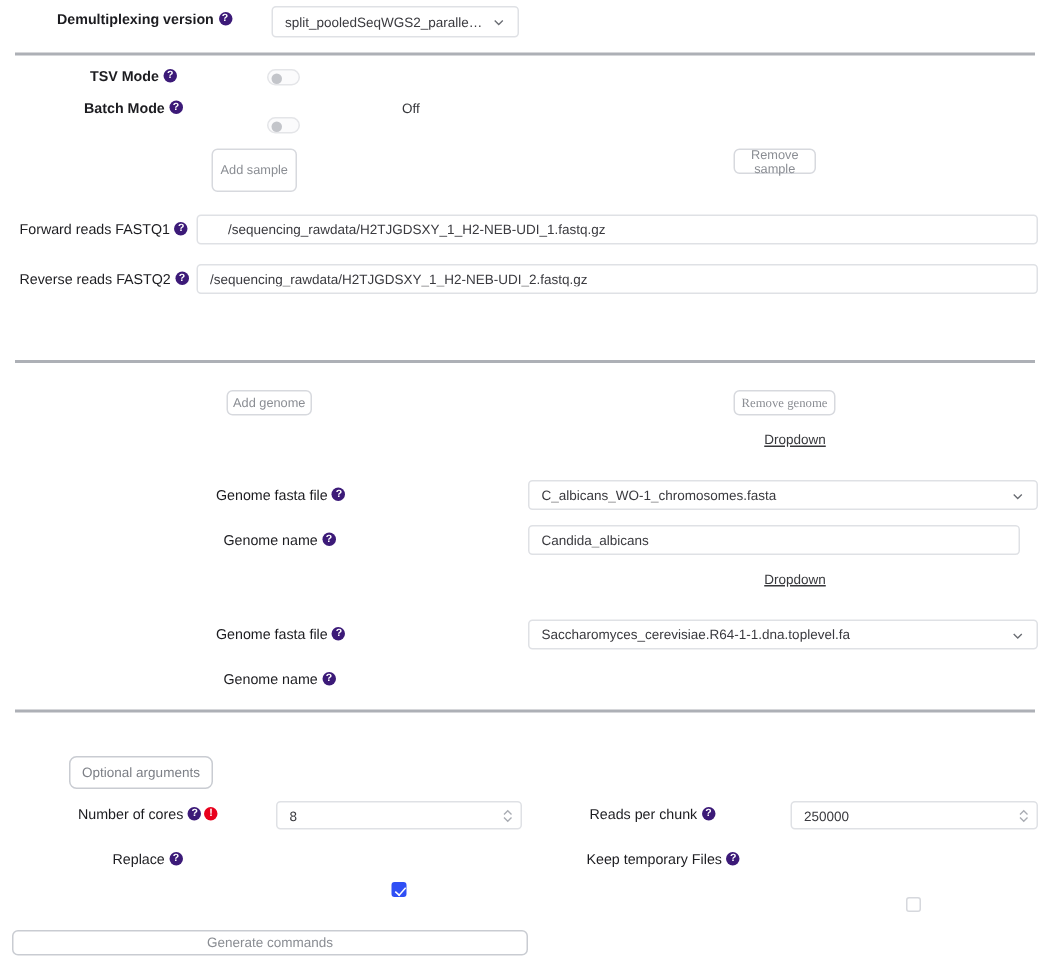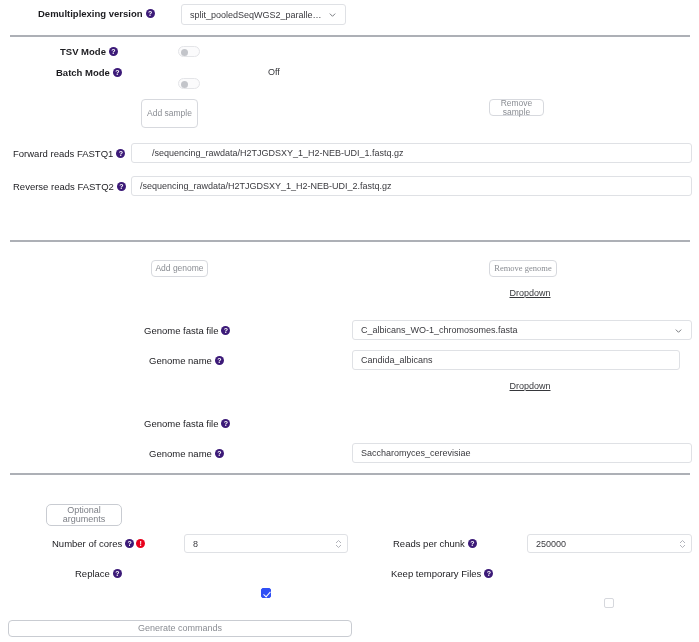--- a/index.html
+++ b/index.html
@@ -276,29 +276,36 @@
   <div class="abs lbl reg" style="left:149px; top:355px;">
     <span>Genome name</span><span class="helpicon">?</span>
   </div>
   <input class="abs txtinput" style="left: 352px; top: 350px; width: 328px; height: 20px;" value="Candida_albicans">
 
   <div class="abs centered-text" style="left:440px; top:381px; width:180px;">Dropdown</div>
 
   <div class="abs lbl reg" style="left:144px; top:418px;">
     <span>Genome fasta file</span><span class="helpicon">?</span>
   </div>
+  <div class="abs selwrap" style="left:352px; top:413px; width:340px; height:20px;">
+    <span class="seltext">Saccharomyces_cerevisiae.R64-1-1.dna.toplevel.fa</span>
+    <span class="chev">
+      <svg viewBox="0 0 10 10" width="9" height="9">
+          <path d="M2 4 L5 7 L8 4" fill="none" stroke="#6b6e74" stroke-width="1"></path>
+        </svg>
+    </span>
+  </div>
 
   <div class="abs lbl reg" style="left:149px; top:448px;">
     <span>Genome name</span><span class="helpicon">?</span>
   </div>
-  <input class="abs txtinput" style="left: 352px; top: 443px; width: 340px; height: 20px;" value="Saccharomyces_cerevisiae">
 
   <div class="abs hr" style="left:10px; top:473px; width:680px;"></div>
 
-  <div class="abs btn optional" style="left:46px; top:504px; width:76px; height:22px;">Optional arguments</div>
+  <div class="abs btn optional" style="left:46px; top:504px; width:96px; height:22px;">Optional arguments</div>
 
   <div class="abs lbl reg" style="left:52px; top:538px;">
     <span>Number of cores</span><span class="helpicon">?</span><span class="reqicon">!</span>
   </div>
   <div class="abs numwrap" style="left:184px; top:534px; width:164px; height:19px;">
     <span class="numtext">8</span>
     <span class="spinner">
       <svg viewBox="0 0 9 12" width="9" height="12">
         <path d="M2 5 L4.5 2.5 L7 5" fill="none" stroke="#a9acb3" stroke-width="0.9"></path>
         <path d="M2 7 L4.5 9.5 L7 7" fill="none" stroke="#a9acb3" stroke-width="0.9"></path>

